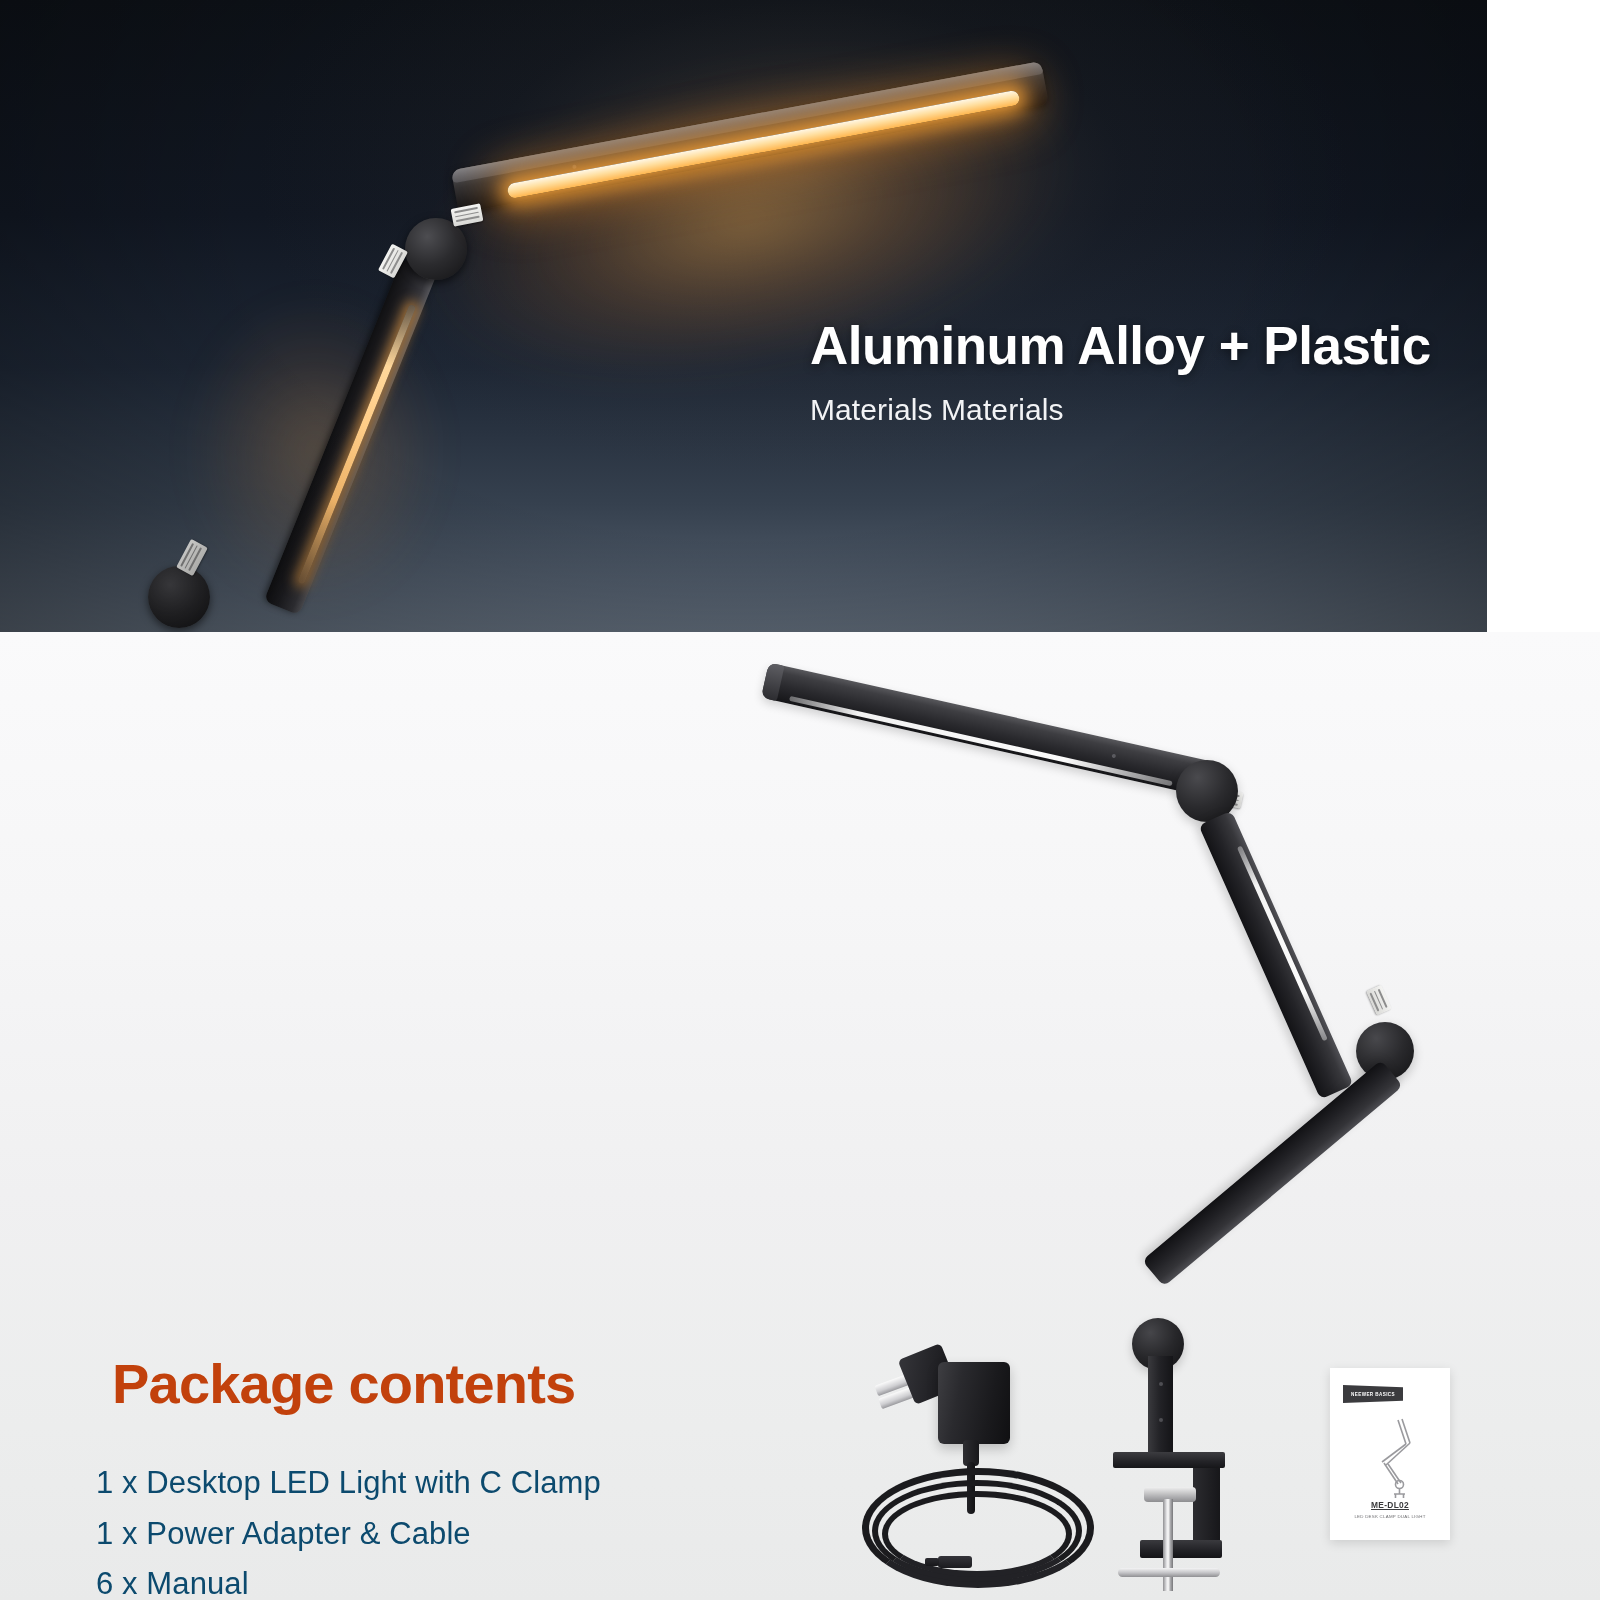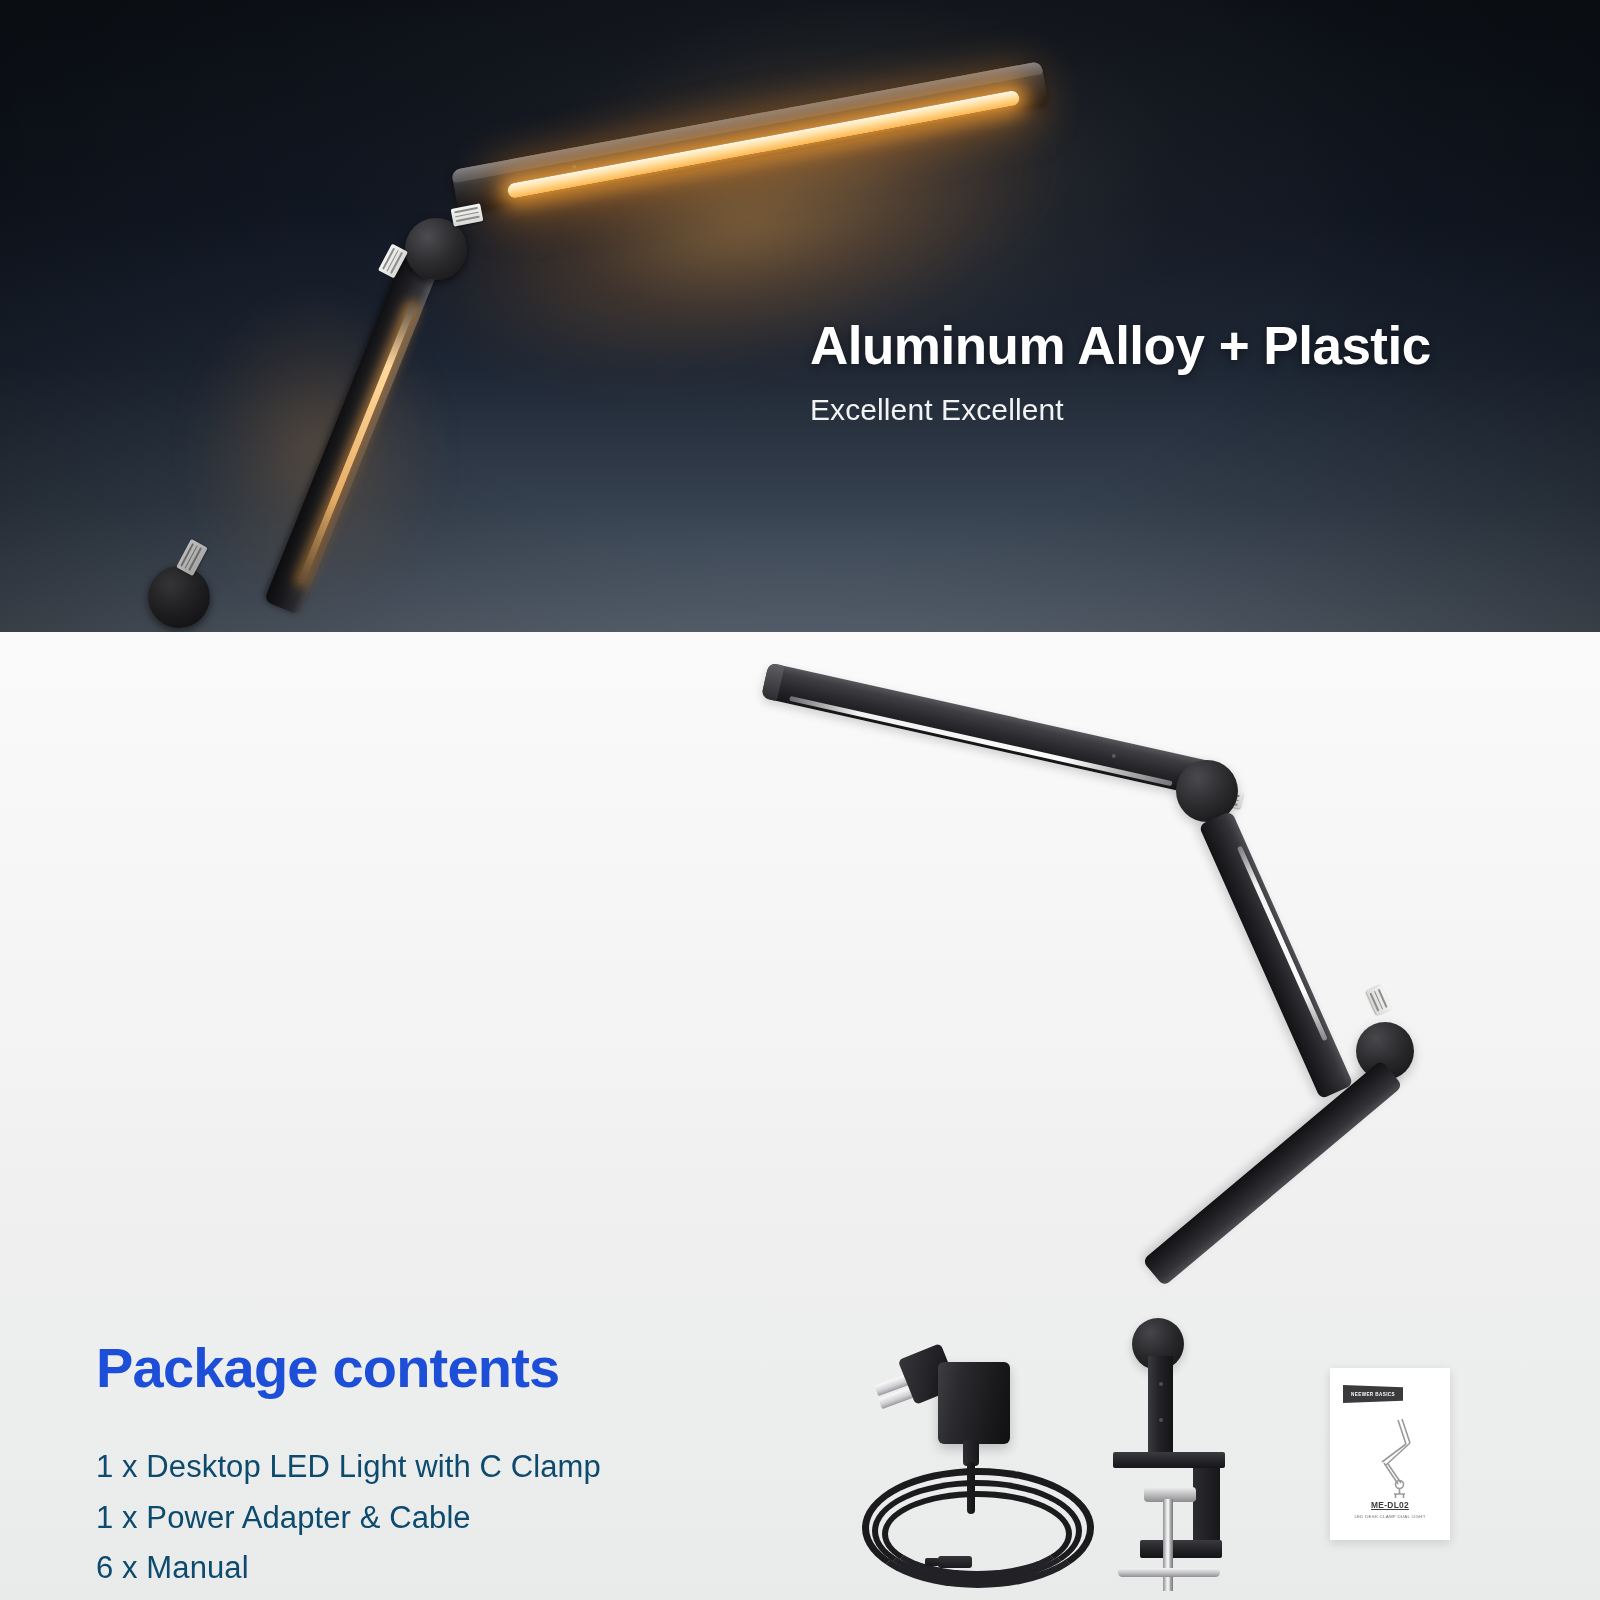--- a/index.html
+++ b/index.html
@@ -5,21 +5,21 @@
   html,body{margin:0;padding:0;}
   body{
     width:1600px;height:1600px;
     font-family:"Liberation Sans", sans-serif;
     background:#fff;overflow:hidden;
   }
   .page{position:relative;width:1600px;height:1600px;overflow:hidden;}
 
   
   .panel-top{
-    position:absolute;left:0;top:0;width:1600px;height:632px;overflow:hidden;
+    position:absolute;left:0;top:0;width:1487px;height:632px;overflow:hidden;
     background:
       radial-gradient(ellipse 760px 420px at 54% 28%, rgba(120,110,95,0.30) 0%, rgba(60,58,58,0.12) 42%, rgba(0,0,0,0) 72%),
       linear-gradient(180deg,#0d1117 0%, #111722 34%, #1d2634 58%, #36414f 80%, #505b69 94%, #5c6774 100%);
     text-decoration: underline;
   }
   .top-vignette{
     position:absolute;inset:0;
     background:radial-gradient(ellipse 1100px 700px at 50% 35%, rgba(0,0,0,0) 45%, rgba(0,0,0,0.45) 100%);
     pointer-events:none;
   }
@@ -245,21 +245,21 @@
     font-size:8.4px;font-weight:bold;color:#3a3a3c;letter-spacing:.3px;text-decoration:underline;
   }
   .manual .tagline{
     position:absolute;left:0;right:0;top:146px;text-align:center;
     font-size:4.4px;color:#6f6f72;letter-spacing:.25px;
   }
 
   
   .pkg{position:absolute;left:96px;top:1340px;}
   .pkg-title{
-    margin:0;font-size:56px;font-weight:bold;color:#1d4ed8;letter-spacing:-0.8px;line-height:1;
+    margin:16px;font-size:56px;font-weight:bold;color:#c2410c;letter-spacing:-0.8px;line-height:1;
   }
   .pkg-list{margin:46px 0 0 0;padding:0;list-style:none;}
   .pkg-list li{
     font-size:31px;color:#0c4a6e;line-height:1.63;letter-spacing:.1px;white-space:nowrap;
   }
 </style>
 </head>
 <body>
 
 <div class="page">
@@ -295,21 +295,21 @@
     <div class="label-sticker" style="left:452px;top:206px;width:30px;height:18px;transform:rotate(-11deg);">
         <i></i>
         <i></i>
         <i></i>
       </div>
 
     <div class="top-vignette"></div>
 
     <div class="top-text">
       <h1 class="top-title">Aluminum Alloy + Plastic</h1>
-      <p class="top-sub">Excellent Excellent</p>
+      <p class="top-sub">Materials Materials</p>
     </div>
   </div>
 
   <div class="panel-bottom"></div>
 
   <div class="b-head">
     <div class="cap"></div>
     <div class="dot"></div>
     <div class="diff"></div>
   </div>

